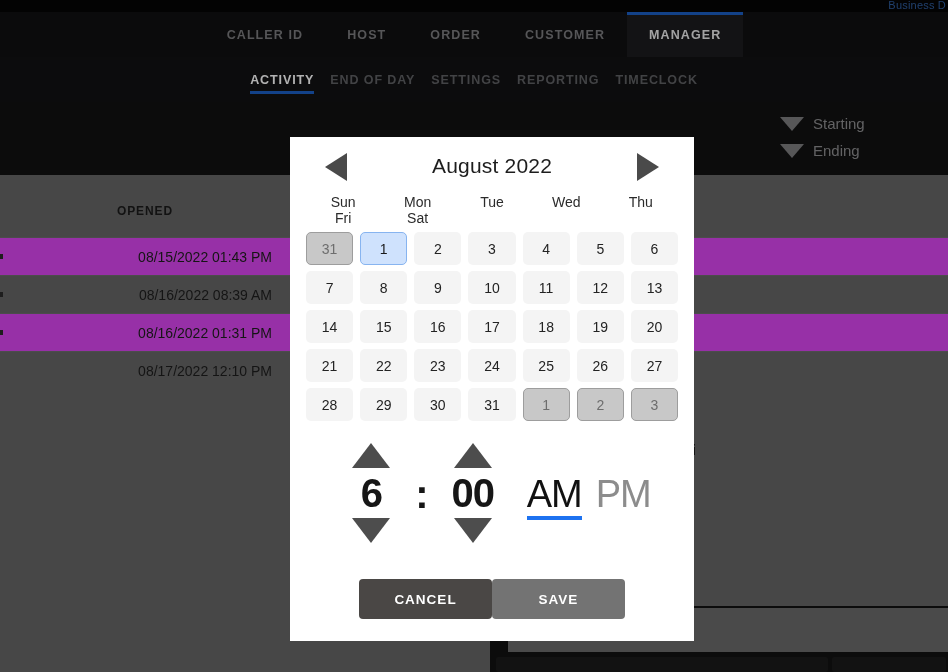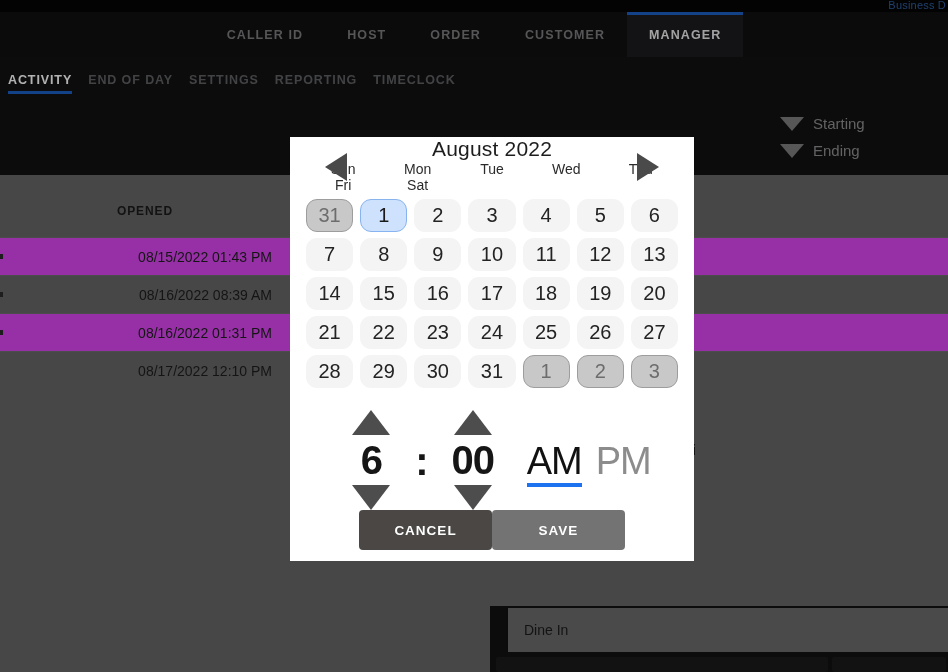--- a/index.html
+++ b/index.html
@@ -80,20 +80,21 @@
   }
 
   .subnav {
     position: absolute;
     top: 57px; left: 0;
     width: 948px;
     height: 45px;
     background: #121214;
     display: flex;
     align-items: center;
+    justify-content: center;
     gap: 0;
   }
   .subnav-tab {
     position: relative;
     font-size: 12.5px;
     font-weight: bold;
     letter-spacing: .9px;
     color: #5f6063;
     padding: 0 8px;
     line-height: 30px;
@@ -237,21 +238,21 @@
     position: absolute;
     inset: 0;
     background: rgba(0,0,0,0.30);
   }
 
   .modal {
     position: absolute;
     left: 290px;
     top: 137px;
     width: 404px;
-    height: 424px;
+    height: 504px;
     background: #ffffff;
     display: flex;
     flex-direction: column;
     justify-content: space-between;
   }
 
   .cal-header {
     position: relative;
     height: 57px;
     display: flex;
@@ -295,25 +296,25 @@
   }
 
   .cal-grid {
     display: grid;
     grid-template-columns: repeat(7, 1fr);
     gap: 6px 7px;
     padding: 0 16px;
   }
   .day {
     height: 33px;
-    border-radius: 11px;
+    border-radius: 5px;
     display: flex;
     align-items: center;
     justify-content: center;
-    font-size: 20px;
+    font-size: 14px;
     background: #f4f4f4;
     color: #232323;
     border: 1px solid transparent;
     cursor: pointer;
   }
   .day.outside {
     background: #c8c8c8;
     color: #6d6d6d;
     border-color: #9d9d9d;
   }

